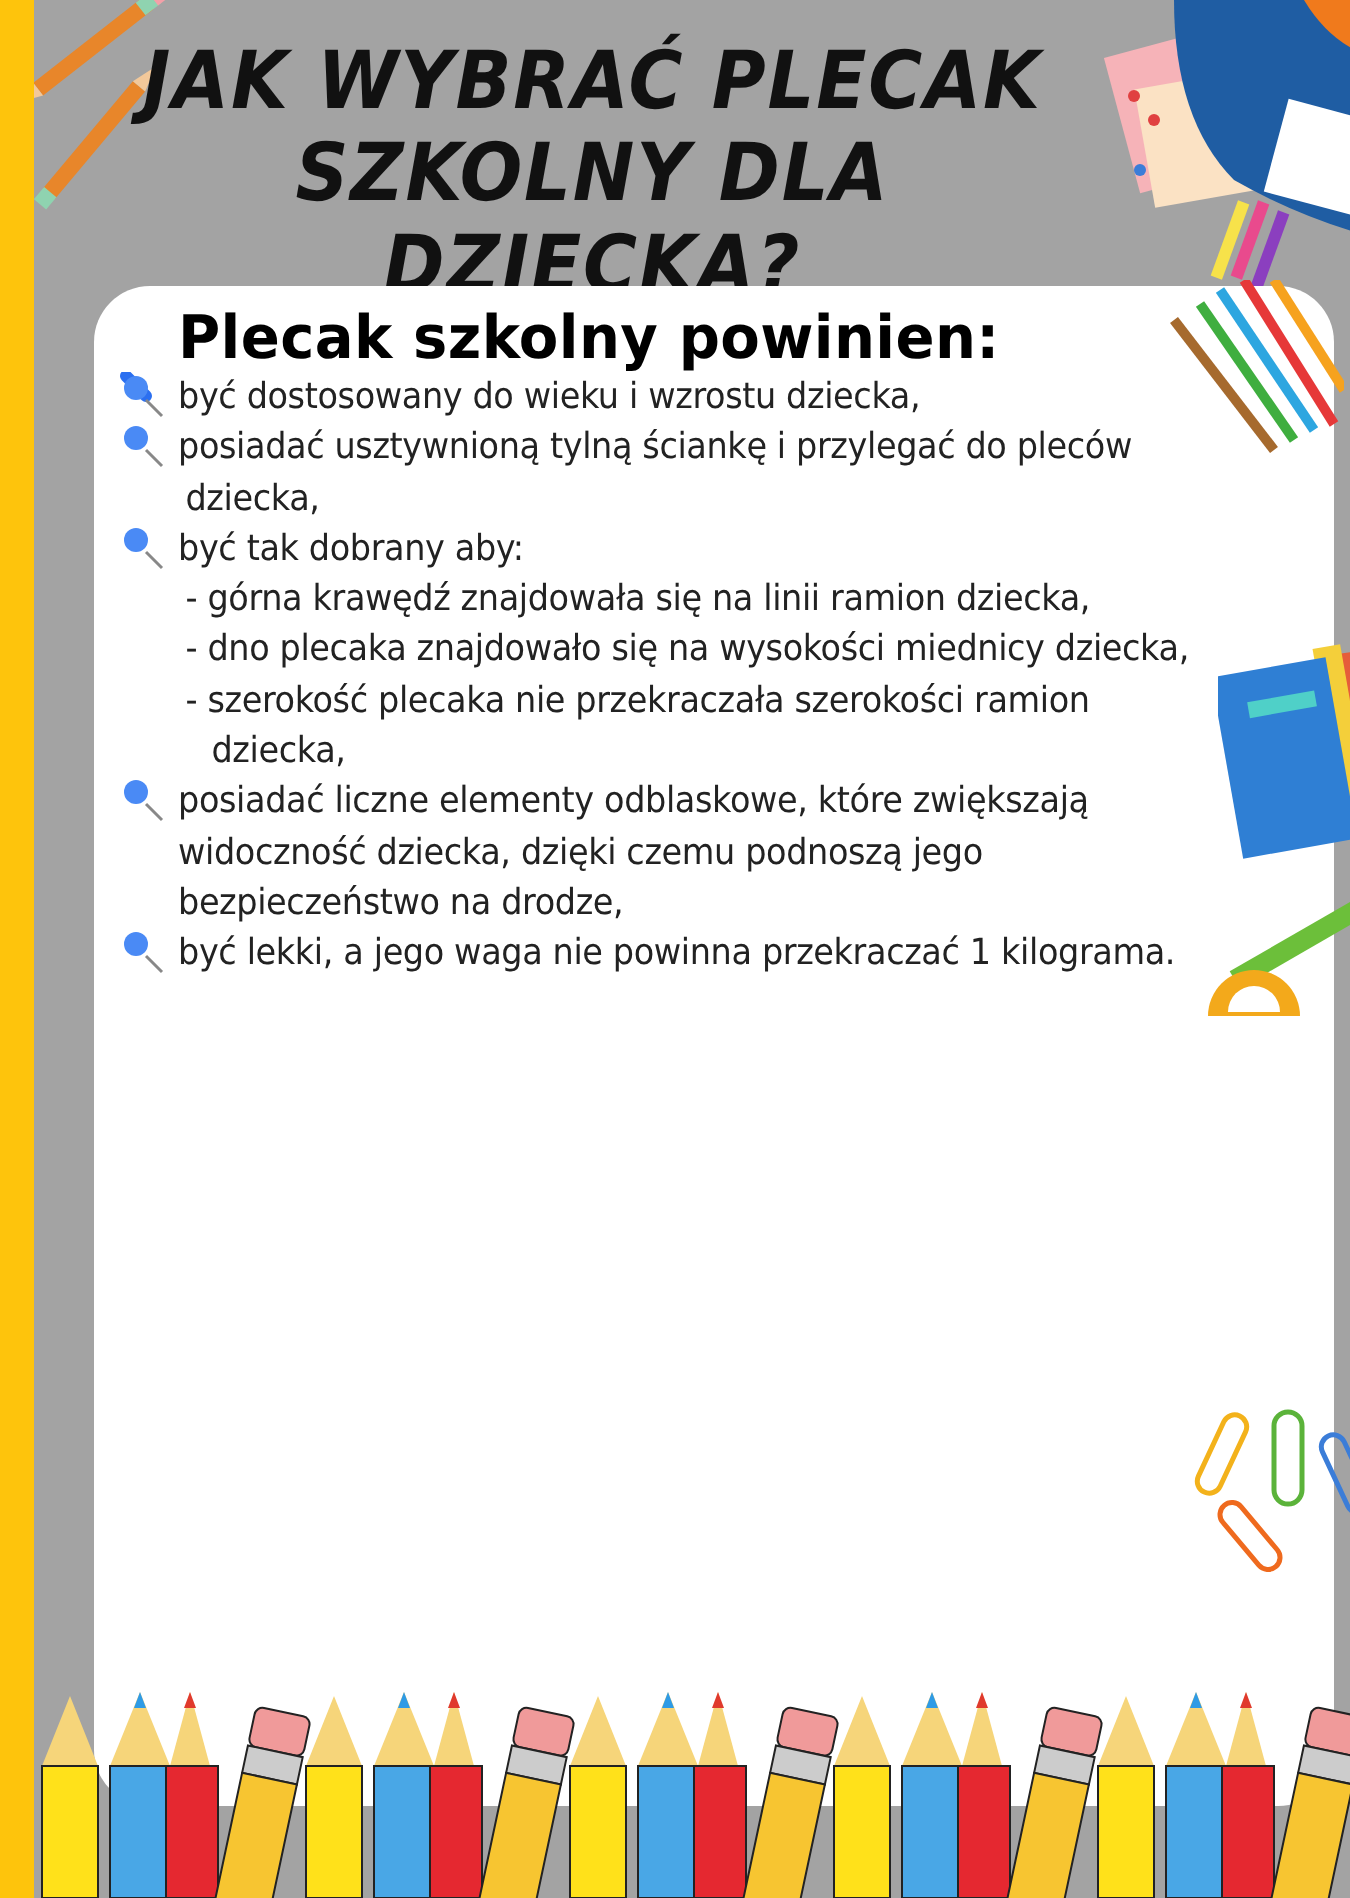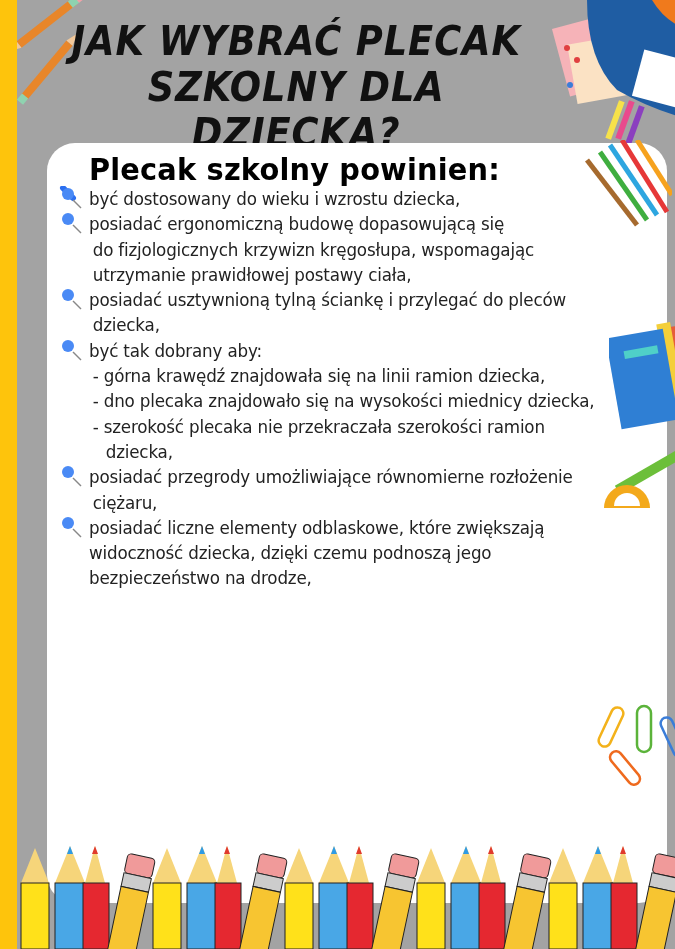--- a/index.html
+++ b/index.html
@@ -90,59 +90,49 @@
           <circle cx="9" cy="8" r="6" fill="#4a8af5"></circle>
           <line x1="14" y1="14" x2="22" y2="22" stroke="#888" stroke-width="1.5"></line>
         </svg>
       <span class="line">być dostosowany do wieku i wzrostu dziecka,</span>
     </div>
     <div class="item">
       <svg class="pin" viewBox="0 0 26 24">
           <circle cx="9" cy="8" r="6" fill="#4a8af5"></circle>
           <line x1="14" y1="14" x2="22" y2="22" stroke="#888" stroke-width="1.5"></line>
         </svg>
-      <span class="line">posiadać ergonomiczną budowę dopasowującą się</span>
-      <span class="line cont">do fizjologicznych krzywizn kręgosłupa, wspomagając</span>
-      <span class="line cont">utrzymanie prawidłowej postawy ciała,</span>
-    </div>
-    <div class="item">
-      <svg class="pin" viewBox="0 0 26 24">
-          <circle cx="9" cy="8" r="6" fill="#4a8af5"></circle>
-          <line x1="14" y1="14" x2="22" y2="22" stroke="#888" stroke-width="1.5"></line>
-        </svg>
       <span class="line">posiadać usztywnioną tylną ściankę i przylegać do pleców</span>
       <span class="line cont">dziecka,</span>
     </div>
     <div class="item">
       <svg class="pin" viewBox="0 0 26 24">
           <circle cx="9" cy="8" r="6" fill="#4a8af5"></circle>
           <line x1="14" y1="14" x2="22" y2="22" stroke="#888" stroke-width="1.5"></line>
         </svg>
       <span class="line">być tak dobrany aby:</span>
       <span class="line sub">- górna krawędź znajdowała się na linii ramion dziecka,</span>
       <span class="line sub">- dno plecaka znajdowało się na wysokości miednicy dziecka,</span>
       <span class="line sub">- szerokość plecaka nie przekraczała szerokości ramion</span>
       <span class="line subcont">dziecka,</span>
     </div>
     <div class="item">
       <svg class="pin" viewBox="0 0 26 24">
           <circle cx="9" cy="8" r="6" fill="#4a8af5"></circle>
           <line x1="14" y1="14" x2="22" y2="22" stroke="#888" stroke-width="1.5"></line>
         </svg>
-      <span class="line">posiadać przegrody umożliwiające równomierne rozłożenie</span>
-      <span class="line cont">ciężaru,</span>
+      <span class="line">posiadać liczne elementy odblaskowe, które zwiększają</span>
+      <span class="line">widoczność dziecka, dzięki czemu podnoszą jego</span>
+      <span class="line">bezpieczeństwo na drodze,</span>
     </div>
     <div class="item">
       <svg class="pin" viewBox="0 0 26 24">
           <circle cx="9" cy="8" r="6" fill="#4a8af5"></circle>
           <line x1="14" y1="14" x2="22" y2="22" stroke="#888" stroke-width="1.5"></line>
         </svg>
-      <span class="line">posiadać liczne elementy odblaskowe, które zwiększają</span>
-      <span class="line">widoczność dziecka, dzięki czemu podnoszą jego</span>
-      <span class="line">bezpieczeństwo na drodze,</span>
+      <span class="line">być lekki, a jego waga nie powinna przekraczać 1 kilograma.</span>
     </div>
   </div>
 
   <svg class="deco" style="left:580px;top:700px" width="95" height="90" viewBox="0 0 95 90">
     <rect x="8" y="6" width="12" height="42" rx="6" fill="none" stroke="#f3b21b" stroke-width="2.5" transform="rotate(25 14 27)"></rect>
     <rect x="40" y="6" width="14" height="46" rx="7" fill="none" stroke="#5bb33a" stroke-width="2.5"></rect>
     <rect x="70" y="16" width="12" height="42" rx="6" fill="none" stroke="#3b7dd8" stroke-width="2.5" transform="rotate(-25 76 37)"></rect>
     <rect x="22" y="48" width="12" height="40" rx="6" fill="none" stroke="#ef6a1e" stroke-width="2.5" transform="rotate(-40 28 68)"></rect>
   </svg>
 

